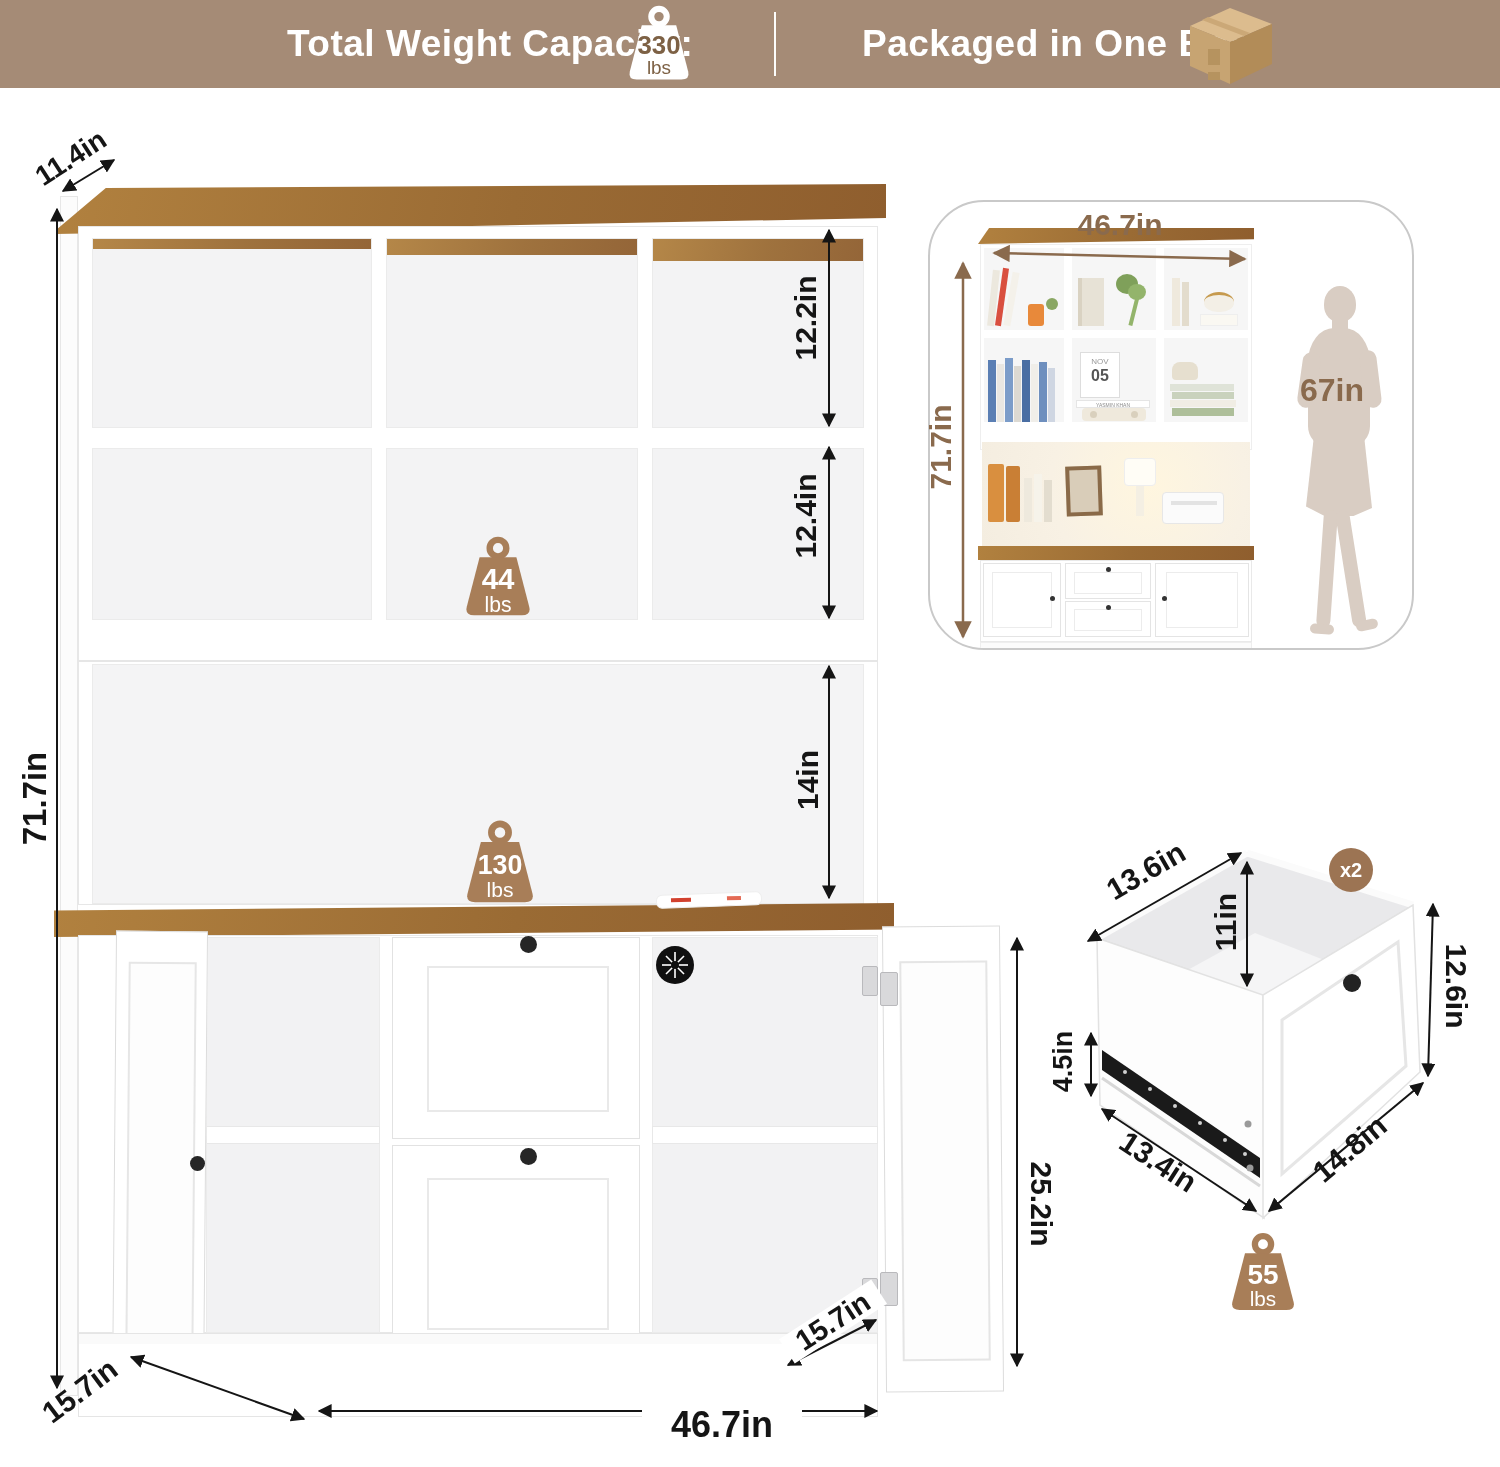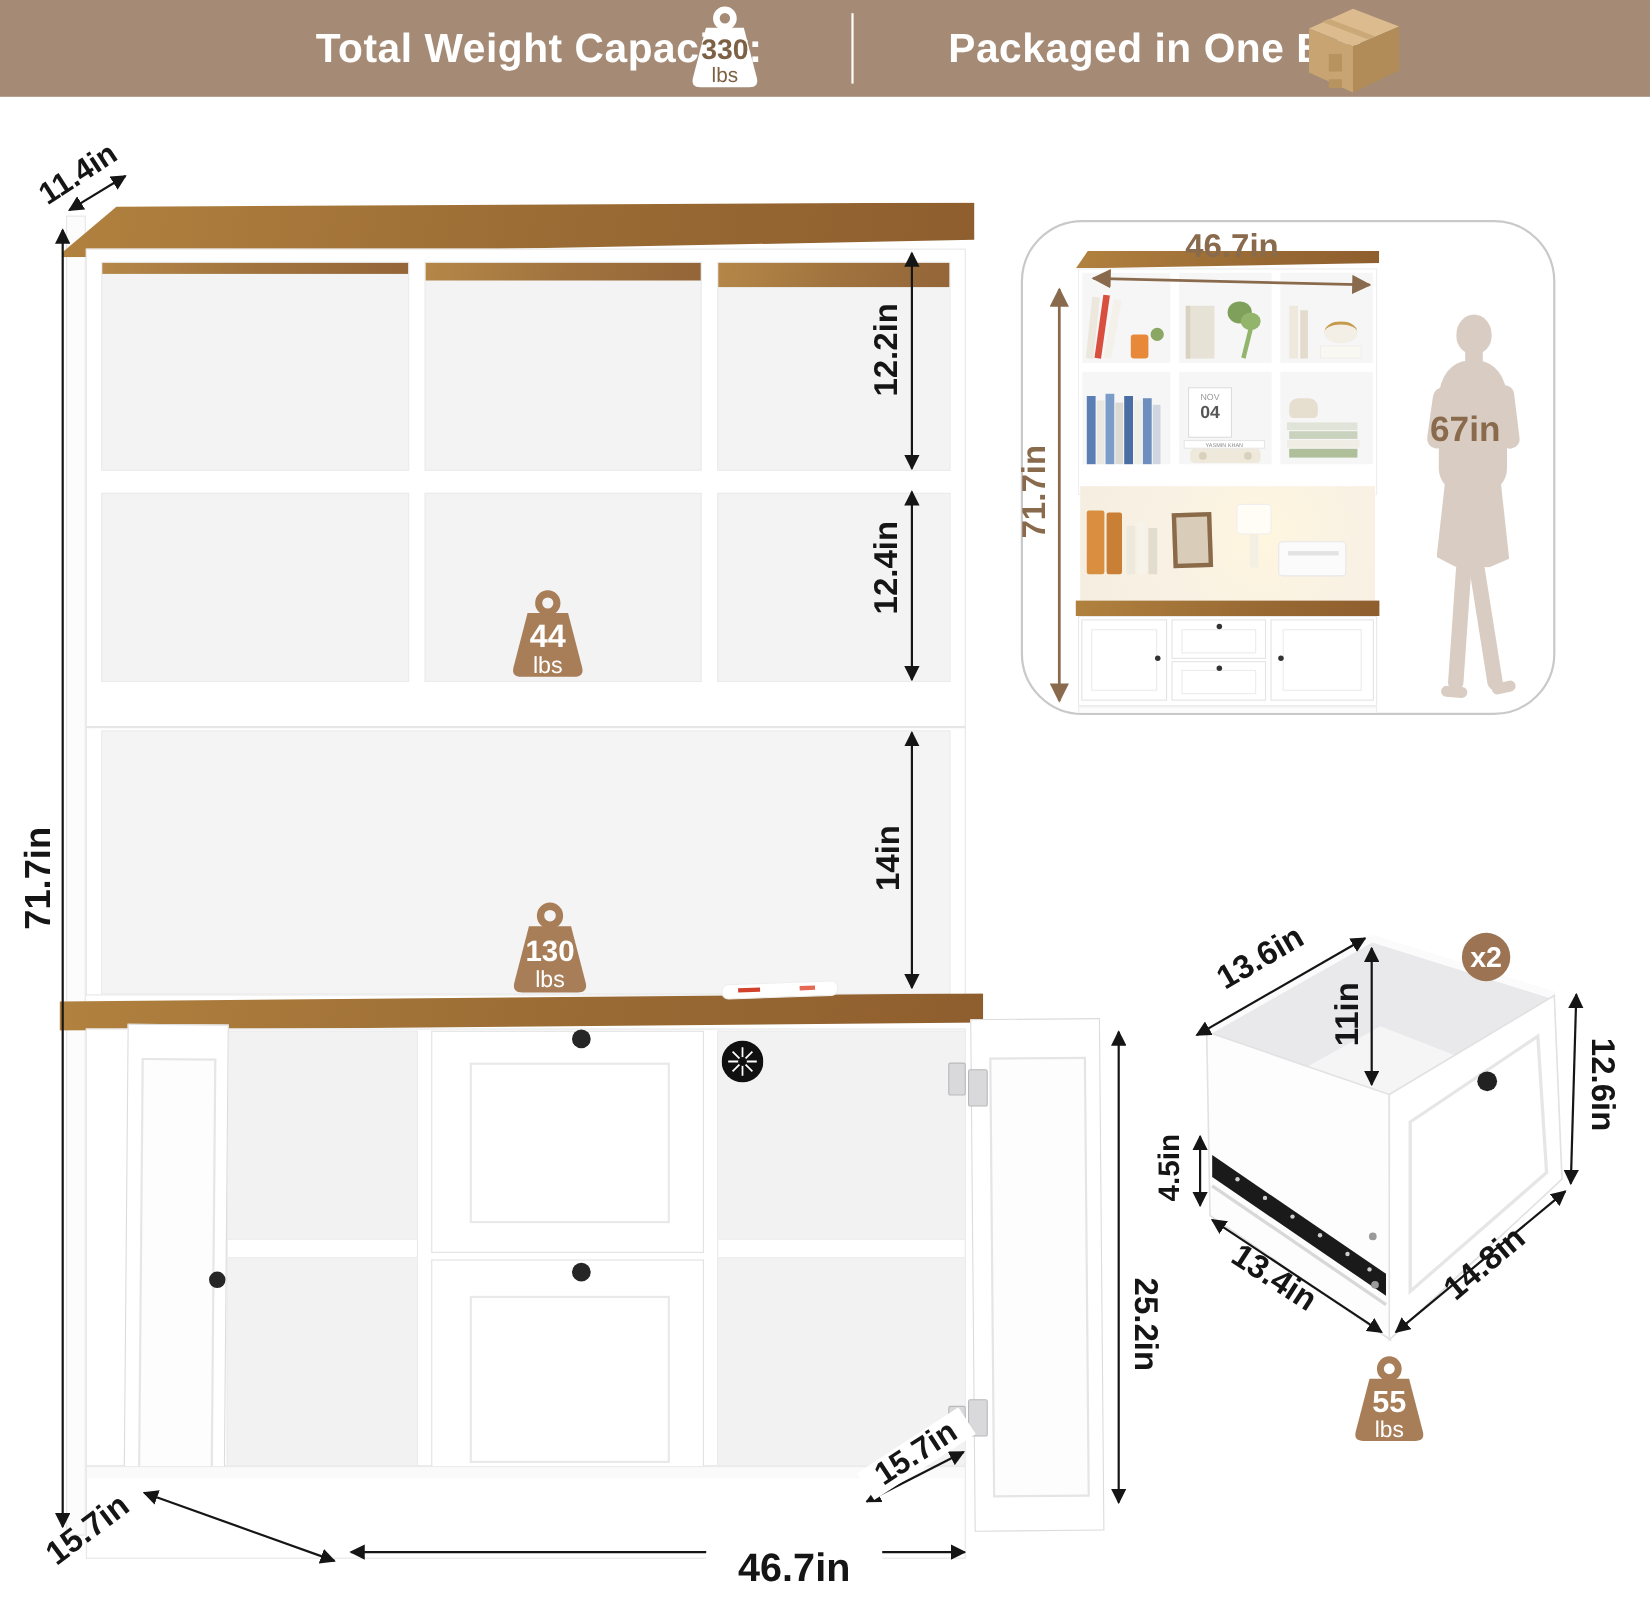--- a/index.html
+++ b/index.html
@@ -178,21 +178,21 @@
       <div style="width:8px;height:64px;background:#7b9cc9;"></div>
         <div style="width:7px;height:56px;background:#dcd9d2;"></div>
       <div style="width:8px;height:62px;background:#4a6ea3;"></div>
         <div style="width:7px;height:58px;background:#f0eee9;"></div>
       <div style="width:8px;height:60px;background:#6e8fbe;"></div>
         <div style="width:7px;height:54px;background:#cfd6e2;"></div>
     </div>
     <div class="mi" style="left:142px;top:136px;width:84px;height:84px;background:#f6f6f6;">
       <div class="mi" style="left:8px;top:14px;width:40px;height:46px;background:#fff;border:1px solid #ddd;text-align:center;">
         <div style="font-size:8px;color:#999;line-height:10px;margin-top:4px;">NOV</div>
-        <div style="font-size:16px;color:#555;font-weight:bold;line-height:18px;">04</div>
+        <div style="font-size:16px;color:#555;font-weight:bold;line-height:18px;">05</div>
       </div>
       <div class="mi" style="left:4px;top:62px;width:74px;height:8px;background:#fff;border:1px solid #e5e5e5;
            font-size:5px;color:#8a8a8a;text-align:center;line-height:8px;overflow:hidden;">YASMIN KHAN</div>
       <div class="mi" style="left:10px;top:70px;width:64px;height:13px;background:#efe9dc;border-radius:4px;">
         <span class="mi" style="left:8px;top:3px;width:7px;height:7px;background:#d9d0bd;border-radius:50%;"></span>
         <span class="mi" style="left:49px;top:3px;width:7px;height:7px;background:#d9d0bd;border-radius:50%;"></span>
       </div>
     </div>
     <div class="mi" style="left:234px;top:136px;width:84px;height:84px;background:#f6f6f6;">
       <div class="mi" style="left:8px;top:24px;width:26px;height:18px;background:#e6dfcf;border-radius:8px 8px 4px 4px;"></div>
@@ -280,21 +280,21 @@
   </svg>
 
   <svg class="abs" style="left:1218px;top:1232px;" width="90" height="84" viewBox="0 0 100 92">
     <circle cx="50" cy="13" r="9" fill="none" stroke="#a87e58" stroke-width="7"></circle>
     <path d="M30 23 L70 23 L84 77 Q86 86 76 86 L24 86 Q14 86 16 77 Z" fill="#a87e58"></path>
     <text x="50" y="57" text-anchor="middle" font-size="31" font-weight="bold" fill="#fff">55</text>
     <text x="50" y="82" text-anchor="middle" font-size="23" fill="#fff">lbs</text>
   </svg>
 
   <div class="abs" style="left:1329px;top:848px;width:44px;height:44px;border-radius:50%;background:#9c7453;
-       color:#fff;font-weight:700;font-size:26px;text-align:center;line-height:44px;">x2</div>
+       color:#fff;font-weight:700;font-size:20px;text-align:center;line-height:44px;">x2</div>
 
   <svg class="abs overlay" style="left:0;top:0;" width="1500" height="1467" viewBox="0 0 1500 1467">
     <defs>
       <marker id="ab" viewBox="0 0 10 10" refX="9" refY="5" markerWidth="7" markerHeight="7" orient="auto-start-reverse">
           <path d="M0,0 L10,5 L0,10 z" fill="#151515"></path>
         </marker>
       <marker id="aw" viewBox="0 0 10 10" refX="9" refY="5" markerWidth="7" markerHeight="7" orient="auto-start-reverse">
           <path d="M0,0 L10,5 L0,10 z" fill="#8a6a4d"></path>
         </marker>
     </defs>

